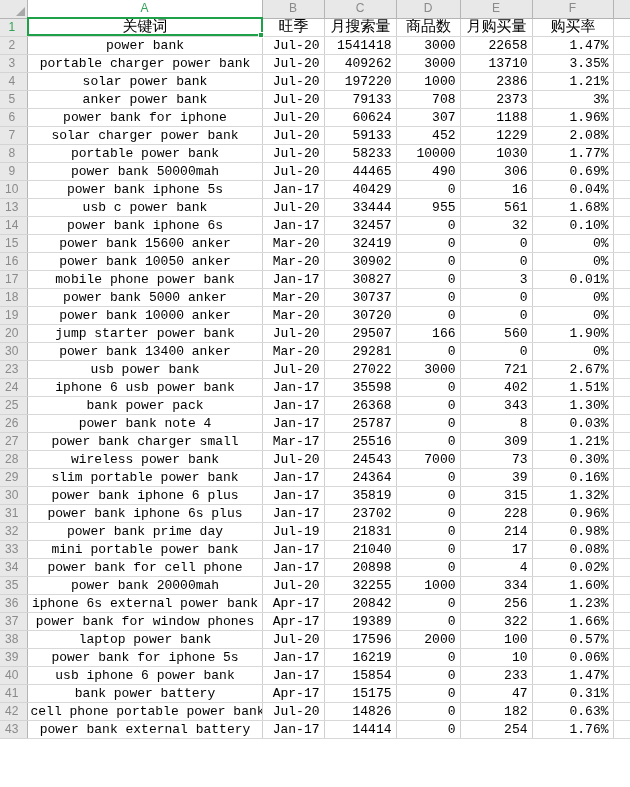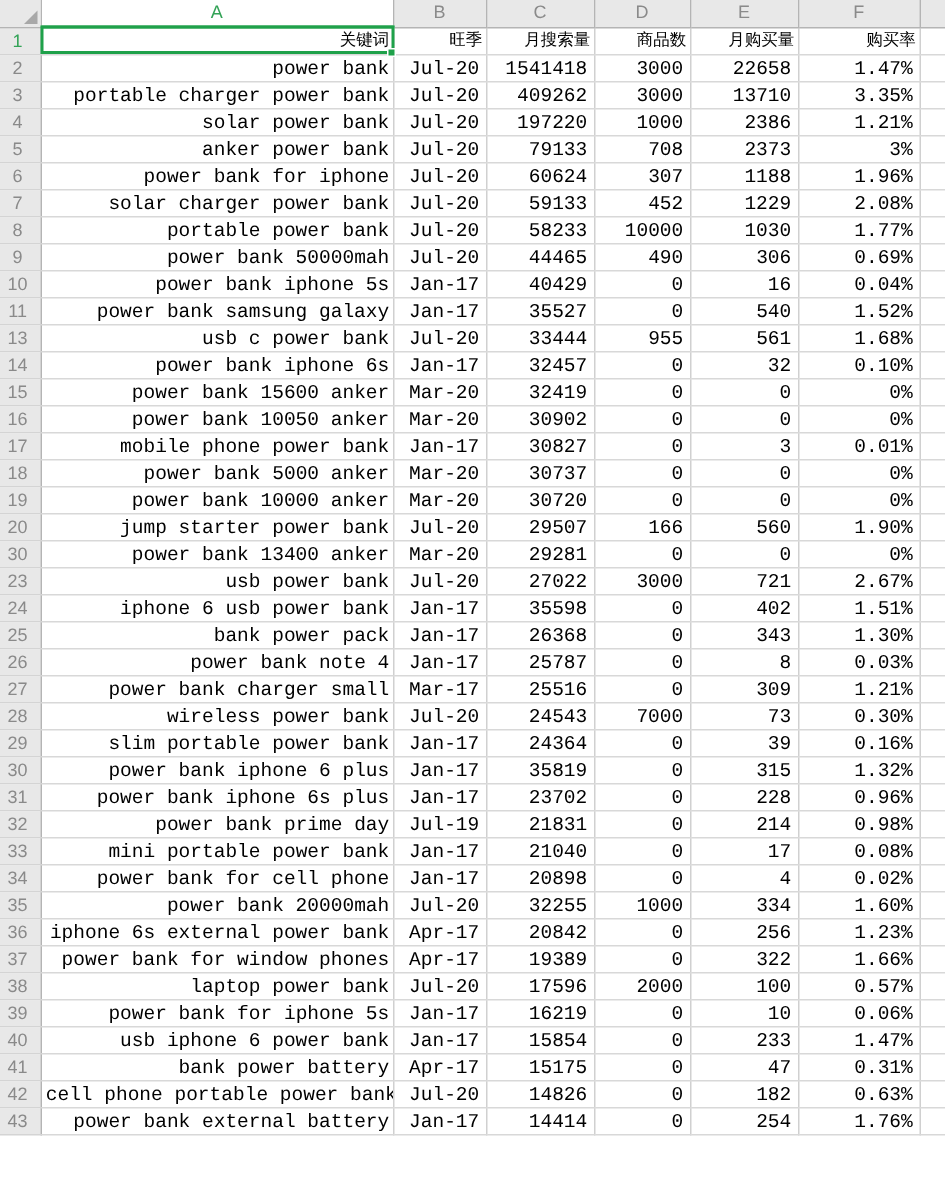--- a/index.html
+++ b/index.html
@@ -91,25 +91,25 @@
     padding: 0 2px 0 3px;
     font-family: "Liberation Mono", monospace;
     font-size: 13px;
     color: #000000;
     white-space: nowrap;
     overflow: hidden;
     vertical-align: middle;
     background: #ffffff;
   }
   td.cell.num { text-align: right; padding-right: 4px; }
-  td.cell.txt { text-align: right; }
+  td.cell.txt { text-align: center; }
   td.cell.hdr {
-    font-family: Liberation Serif, serif;
-    font-size: 11px;
-    text-align: right;
+    font-family: Liberation Mono, monospace;
+    font-size: 15px;
+    text-align: center;
   }
   td.cell.trailing {
     border-right: none;
   }
 
   
   col.c-gutter { width: 27px; }
   col.c-a { width: 235px; }
   col.c-b { width: 62px; }
   col.c-c { width: 72px; }
@@ -267,30 +267,20 @@
           <td class="rownum">10</td>
           <td class="cell txt">power bank iphone 5s</td>
           <td class="cell num">Jan-17</td>
           <td class="cell num">40429</td>
           <td class="cell num">0</td>
           <td class="cell num">16</td>
           <td class="cell num">0.04%</td>
           <td class="cell trailing"></td>
         </tr>
         <tr>
-          <td class="rownum">11</td>
-          <td class="cell txt">power bank samsung galaxy</td>
-          <td class="cell num">Jan-17</td>
-          <td class="cell num">35527</td>
-          <td class="cell num">0</td>
-          <td class="cell num">540</td>
-          <td class="cell num">1.52%</td>
-          <td class="cell trailing"></td>
-        </tr>
-        <tr>
           <td class="rownum">13</td>
           <td class="cell txt">usb c power bank</td>
           <td class="cell num">Jul-20</td>
           <td class="cell num">33444</td>
           <td class="cell num">955</td>
           <td class="cell num">561</td>
           <td class="cell num">1.68%</td>
           <td class="cell trailing"></td>
         </tr>
         <tr>

